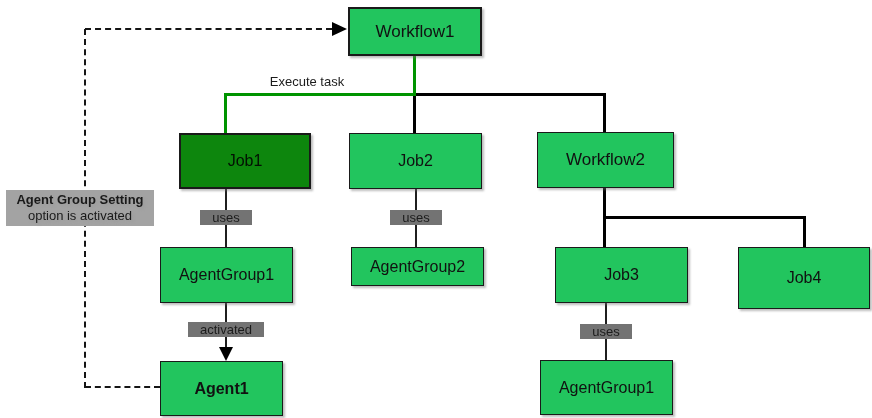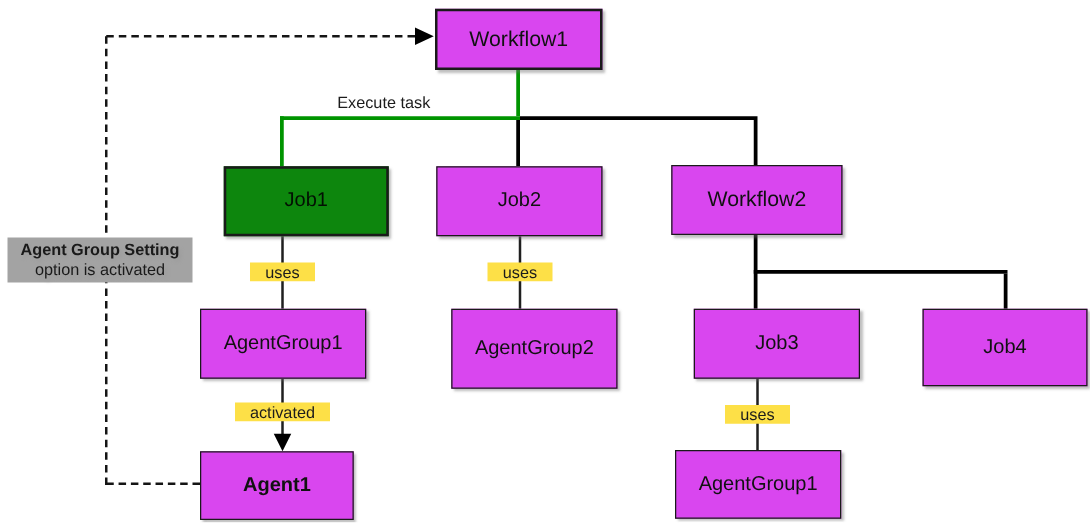--- a/index.html
+++ b/index.html
@@ -2,21 +2,21 @@
 <html><head>
 <meta charset="utf-8">
 <style>
   html,body{margin:0;padding:0;background:#fff;}
   .canvas{
     position:relative;width:872px;height:418px;background:#ffffff;
     font-family:"Liberation Sans","DejaVu Sans",sans-serif;overflow:hidden;
     --highlight-fill:#0d860d;--highlight-edge:#009400;--edge:#000000;
   }
   .node{
-    position:absolute;box-sizing:border-box;background:#d946ef;
+    position:absolute;box-sizing:border-box;background:#22c55e;
     border:1.5px solid #1a1a1a;display:flex;align-items:center;justify-content:center;
     font-size:16px;color:#111;box-shadow:2px 2px 2px rgba(110,110,110,0.45);z-index:5;
   }
   .node.thick{border-width:2px;}
   .node.wf{font-size:17px;}
   .node.highlight{background:var(--highlight-fill);color:#031003;}
   .line{position:absolute;z-index:1;}
   .line.black{background:var(--edge);}
   .line.green{background:var(--highlight-edge);z-index:2;}
   .line.thin{background:#1f1f1f;}
@@ -27,21 +27,21 @@
     border-top:7px solid transparent;border-bottom:7px solid transparent;
     border-left:15px solid #000;
   }
   .arrow-down{
     position:absolute;width:0;height:0;z-index:3;
     border-left:7px solid transparent;border-right:7px solid transparent;
     border-top:14px solid #000;
   }
   .edge-label{
     position:absolute;font-size:13px;color:#1c1c1c;text-align:center;
-    background:#fde047;z-index:4;line-height:15px;
+    background:#737373;z-index:4;line-height:15px;
   }
   .edge-label.free{background:transparent;}
   .annotation{
     position:absolute;left:6px;top:190px;width:148px;text-align:center;
     background:#a3a3a3;z-index:4;padding:2px 0;color:#1a1a1a;
     text-shadow:2px 2px 3px #9c9c9c;font-size:13px;line-height:16px;
   }
   .annotation .bold{font-weight:bold;}
 </style>
 </head>
@@ -81,19 +81,19 @@
   <div class="annotation">
     <div class="bold">Agent Group Setting</div>
     <div>option is activated</div>
   </div>
 
   <div class="node thick wf" style="left:348px;top:7px;width:134px;height:49px;">Workflow1</div>
   <div class="node thick highlight" style="left:160px;top:133px;width:132px;height:56px;margin-left:19px;">Job1</div>
   <div class="node" style="left:349px;top:133px;width:133px;height:56px;">Job2</div>
   <div class="node wf" style="left:537px;top:132px;width:137px;height:56px;">Workflow2</div>
   <div class="node" style="left:160px;top:247px;width:133px;height:56px;">AgentGroup1</div>
-  <div class="node" style="left:361px;top:247px;width:133px;height:64px;">AgentGroup2</div>
+  <div class="node" style="left:351px;top:247px;width:133px;height:39px;">AgentGroup2</div>
   <div class="node" style="left:540px;top:247px;width:133px;height:56px;margin-left:15px;">Job3</div>
   <div class="node" style="left:738px;top:247px;width:132px;height:62px;">Job4</div>
   <div class="node" style="left:160px;top:361px;width:123px;height:55px;font-weight:bold;">Agent1</div>
   <div class="node" style="left:540px;top:360px;width:133px;height:55px;">AgentGroup1</div>
 
 </div>
 
 </body></html>

